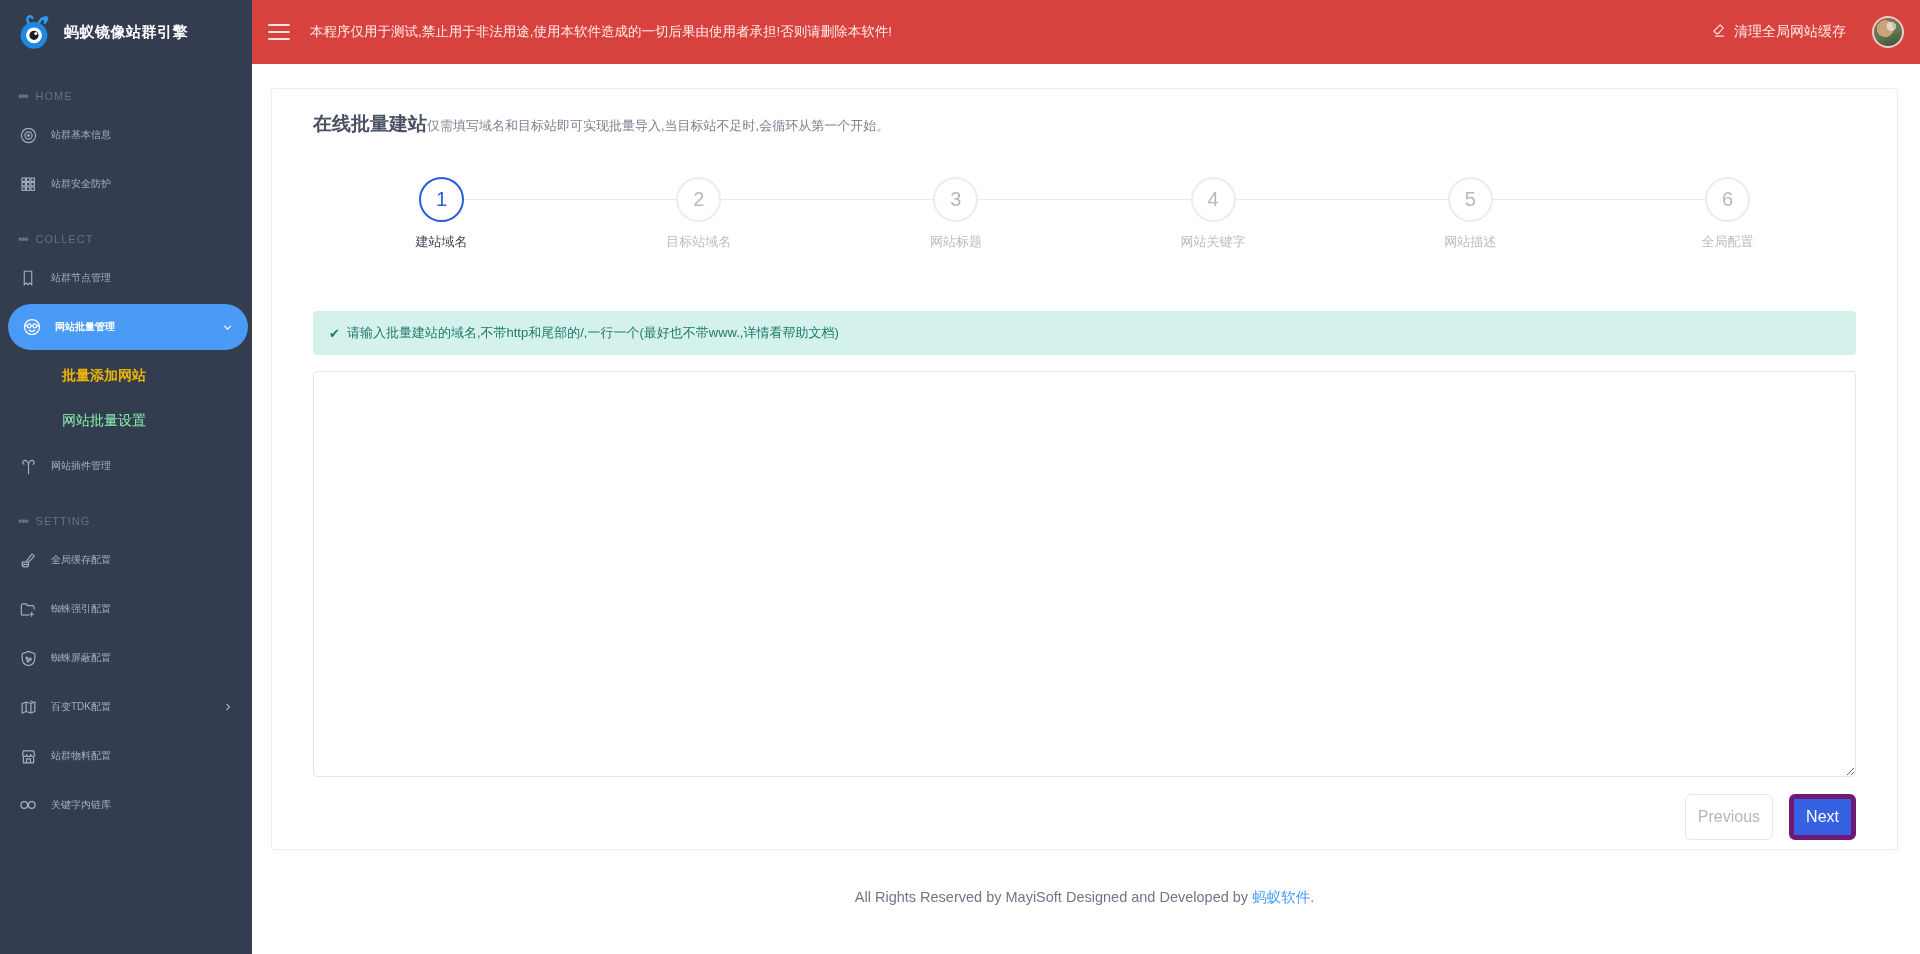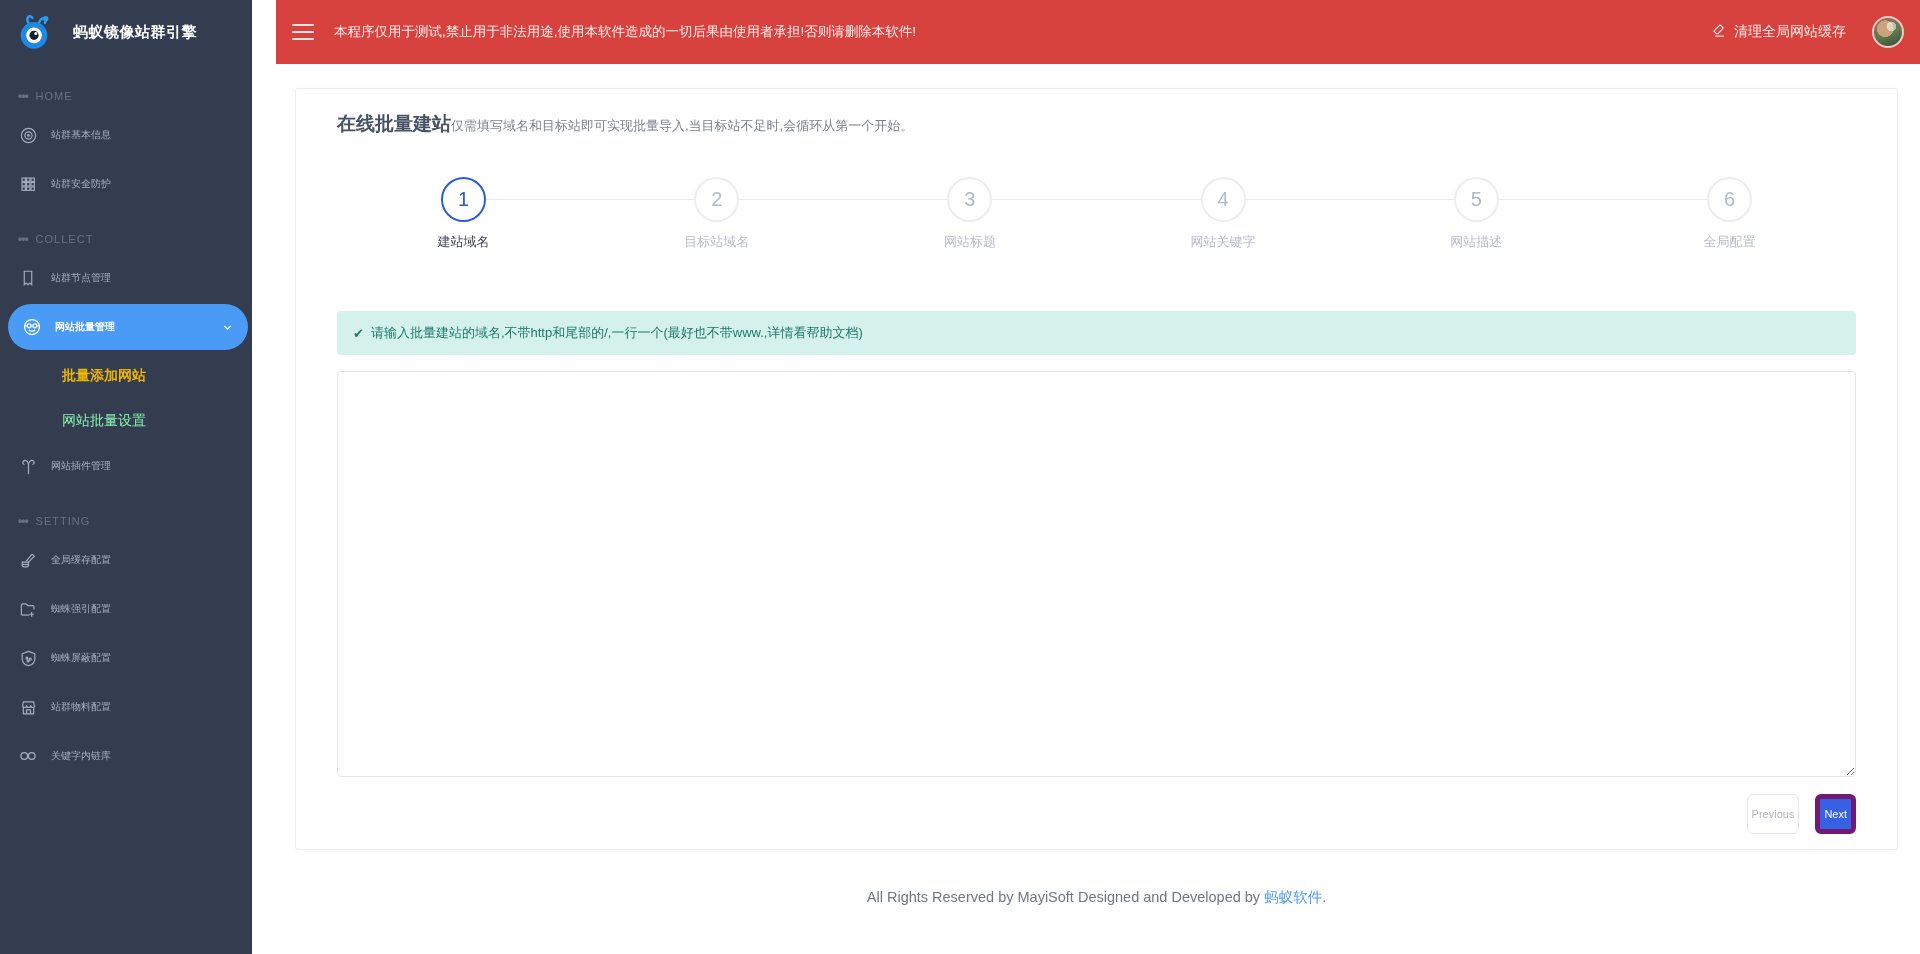--- a/index.html
+++ b/index.html
@@ -2,41 +2,41 @@
 <html><head>
 <meta charset="utf-8">
 <style>
   * { margin:0; padding:0; box-sizing:border-box; }
   html,body { width:1920px; height:954px; overflow:hidden; }
   body { font-family:"Liberation Sans","DejaVu Sans",sans-serif; background:#fff; }
   .app { display:flex; width:1920px; height:954px; }
 
   
   .sidebar { width:252px; min-width:252px; background:#343d50; height:954px; color:#a5aec0; overflow:hidden; }
-  .logo-row { display:flex; align-items:center; gap:19px; padding:12px 14px; height:64px; }
+  .logo-row { display:flex; align-items:center; gap:10px; padding:12px 14px; height:64px; }
   .logo-icon svg { display:block; }
   .logo-title { color:#fff; font-weight:bold; font-size:15px; letter-spacing:.5px; }
   .side-section { margin-top:14px; }
   .section-label { display:flex; align-items:center; gap:8px; padding:12px 18px 10px;
     font-size:11px; letter-spacing:1px; color:#687084; text-transform:uppercase; }
   .dots { font-weight:bold; letter-spacing:-1px; font-size:12px; line-height:6px; color:#687084; }
   .side-item { display:flex; align-items:center; gap:13px; height:46px; padding:0 18px;
     font-size:10px; color:#a5aec0; cursor:pointer; margin-bottom:3px; position:relative; }
   .side-item .icon { width:20px; height:20px; display:flex; align-items:center; justify-content:center; }
   .side-item .icon svg { stroke:currentColor; }
   .side-item.active-pill { background:#4a9bf5; color:#fff; border-radius:24px; margin:0 4px 3px 8px; padding:0 14px; font-weight:bold; }
   .side-item .spacer { flex:1; }
   .chev { display:flex; align-items:center; }
   .chev svg { stroke:currentColor; }
   .sub-item { height:45px; display:flex; align-items:center; padding-left:62px; font-size:14px;
     color:#86efac; cursor:pointer; }
   .sub-item.active { color:#eab308; font-weight:bold; }
 
   
-  .main { flex:1; display:flex; flex-direction:column; background:#14b8a6;margin-left:24px; }
+  .main { flex:1; display:flex; flex-direction:column; background:#14b8a6; }
   .topbar { height:64px; background:#d8423e; display:flex; align-items:center; padding:0 16px; color:#fde9e8; }
   .hamburger { width:22px; display:flex; flex-direction:column; gap:5px; cursor:pointer; margin-right:20px; }
   .hamburger span { display:block; height:2px; background:#fbe3e2; border-radius:1px; }
   .warning-text { font-size:13.5px; color:#ffeceb; }
   .topbar .spacer { flex:1; }
   .clear-cache { display:flex; align-items:center; gap:7px; font-size:14px; color:#ffe9e8; cursor:pointer; margin-right:26px; }
   .clear-cache svg { stroke:#ffe9e8; }
   .avatar { width:32px; height:32px; border-radius:50%; cursor:pointer;
     background:
       radial-gradient(circle at 62% 30%, rgba(255,255,255,.55) 0 18%, transparent 19%),
@@ -62,21 +62,21 @@
   .step.active .step-label { color:#3f4254; }
 
   .alert { margin-top:42px; background:#d4f1ec; border-radius:4px; padding:13px 16px;
     font-size:13px; color:#1e7a6a; display:flex; align-items:center; gap:7px; }
   .alert .check { font-weight:bold; font-size:13px; }
 
   .domain-textarea { margin-top:16px; width:100%; height:406px; border:1px solid #e4e6ef; border-radius:4px;
     resize:vertical; padding:10px 12px; font-size:14px; font-family:"Liberation Sans","DejaVu Sans",sans-serif; color:#3f4254; outline:none; }
 
   .btn-row { display:flex; justify-content:flex-end; gap:16px; margin-top:13px; }
-  .btn { font-size:11px; border-radius:6px; padding:9px 4px; cursor:pointer; font-family:inherit; }
+  .btn { font-size:16px; border-radius:6px; padding:9px 12px; cursor:pointer; font-family:inherit; }
   .btn-prev { background:#fff; border:1px solid #e4e6ef; color:#b5b5c3; }
   .btn-next { background:#3561e2; border:5px solid #701a75; color:#fff; }
 
   .footer { text-align:center; margin-top:38px; font-size:14.5px; color:#6e7687; }
   .footer a { color:#4a9cf5; text-decoration:none; cursor:pointer; }
 </style>
 </head>
 <body>
 
 <div class="app">
@@ -211,20 +211,36 @@
             <circle cx="10" cy="11.5" r="1.2"></circle>
               <circle cx="14.2" cy="12.8" r="1.2"></circle>
               <circle cx="11.4" cy="15" r="1.2"></circle>
           </svg>
         </span>
         <span>蜘蛛屏蔽配置</span>
       </div>
       <div class="side-item">
         <span class="icon">
           <svg width="19" height="19" viewBox="0 0 24 24" fill="none" stroke-width="1.5" stroke-linejoin="round">
+            <path d="M4 7l5-2 6 2 5-2v12l-5 2-6-2-5 2z"></path>
+            <path d="M9 5v12M15 7v12"></path>
+            <path d="M14.5 3.5l3 1.5"></path>
+          </svg>
+        </span>
+        <span>百变TDK配置</span>
+        <span class="spacer"></span>
+        <span class="chev">
+          <svg width="12" height="12" viewBox="0 0 24 24" fill="none" stroke-width="2.2">
+              <path d="M9 6l6 6-6 6"></path>
+            </svg>
+        </span>
+      </div>
+      <div class="side-item">
+        <span class="icon">
+          <svg width="19" height="19" viewBox="0 0 24 24" fill="none" stroke-width="1.5" stroke-linejoin="round">
             <path d="M4.5 9.5L5.5 5h13l1 4.5"></path>
             <path d="M4.5 9.5c0 1.4 1.1 2.5 2.6 2.5s2.6-1.1 2.6-2.5c0 1.4 1.1 2.5 2.6 2.5s2.6-1.1 2.6-2.5c0 1.4 1.1 2.5 2.6 2.5s2.6-1.1 2.5-2.5"></path>
             <path d="M5.5 12v8h13v-8"></path>
               <path d="M9.5 20v-5h5v5"></path>
           </svg>
         </span>
         <span>站群物料配置</span>
       </div>
       <div class="side-item">
         <span class="icon">

